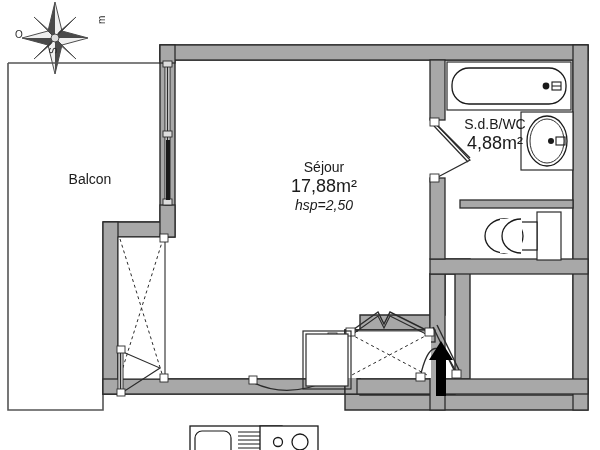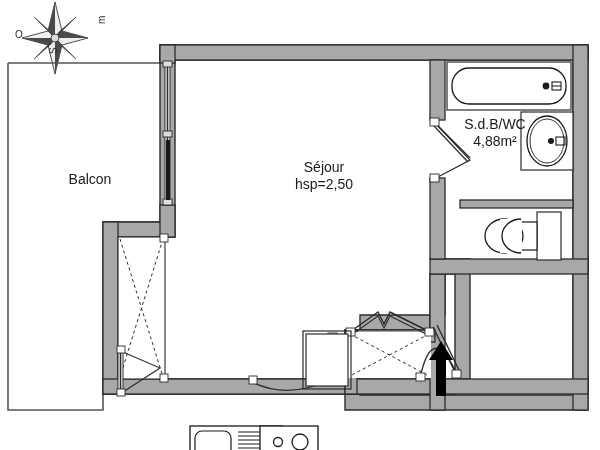--- a/index.html
+++ b/index.html
@@ -31,22 +31,22 @@
     color: #1a1a1a;
     font-family: "Liberation Sans", sans-serif;
     line-height: 1.18;
     white-space: nowrap;
     user-select: none;
   }
   .room-label .ln {
     display: block;
   }
   .rl-name   { font-size: 14px; }
-  .rl-area   { font-size: 14px; }
-  .rl-hsp    { font-size: 14px; }
+  .rl-area   { font-size: 18px; }
+  .rl-hsp    { font-size: 14px; font-style: italic; }
   #label-sejour  { left: 244px; top: 159px; width: 160px; }
   #label-sdb     { left: 420px; top: 116px; width: 150px; }
   #label-cuisine { left: 160px; top: 379px; width: 160px; }
   #label-balcon  { left: 10px;  top: 171px; width: 160px; }
   .compass-letter {
     position: absolute;
     font-size: 10px;
     color: #2a2a2a;
     font-family: "Liberation Sans", sans-serif;
     user-select: none;
@@ -271,20 +271,21 @@
     </g>
 
   </svg>
 
   <div class="room-label" id="label-balcon">
     <span class="ln rl-name">Balcon</span>
   </div>
 
   <div class="room-label" id="label-sejour">
     <span class="ln rl-name">Séjour</span>
+    <span class="ln rl-area">17,88m²</span>
     <span class="ln rl-hsp">hsp=2,50</span>
   </div>
 
   <div class="room-label" id="label-sdb">
     <span class="ln rl-name">S.d.B/WC</span>
     <span class="ln rl-area">4,88m²</span>
   </div>
 
 
   <span class="compass-letter" id="compass-w">O</span>

